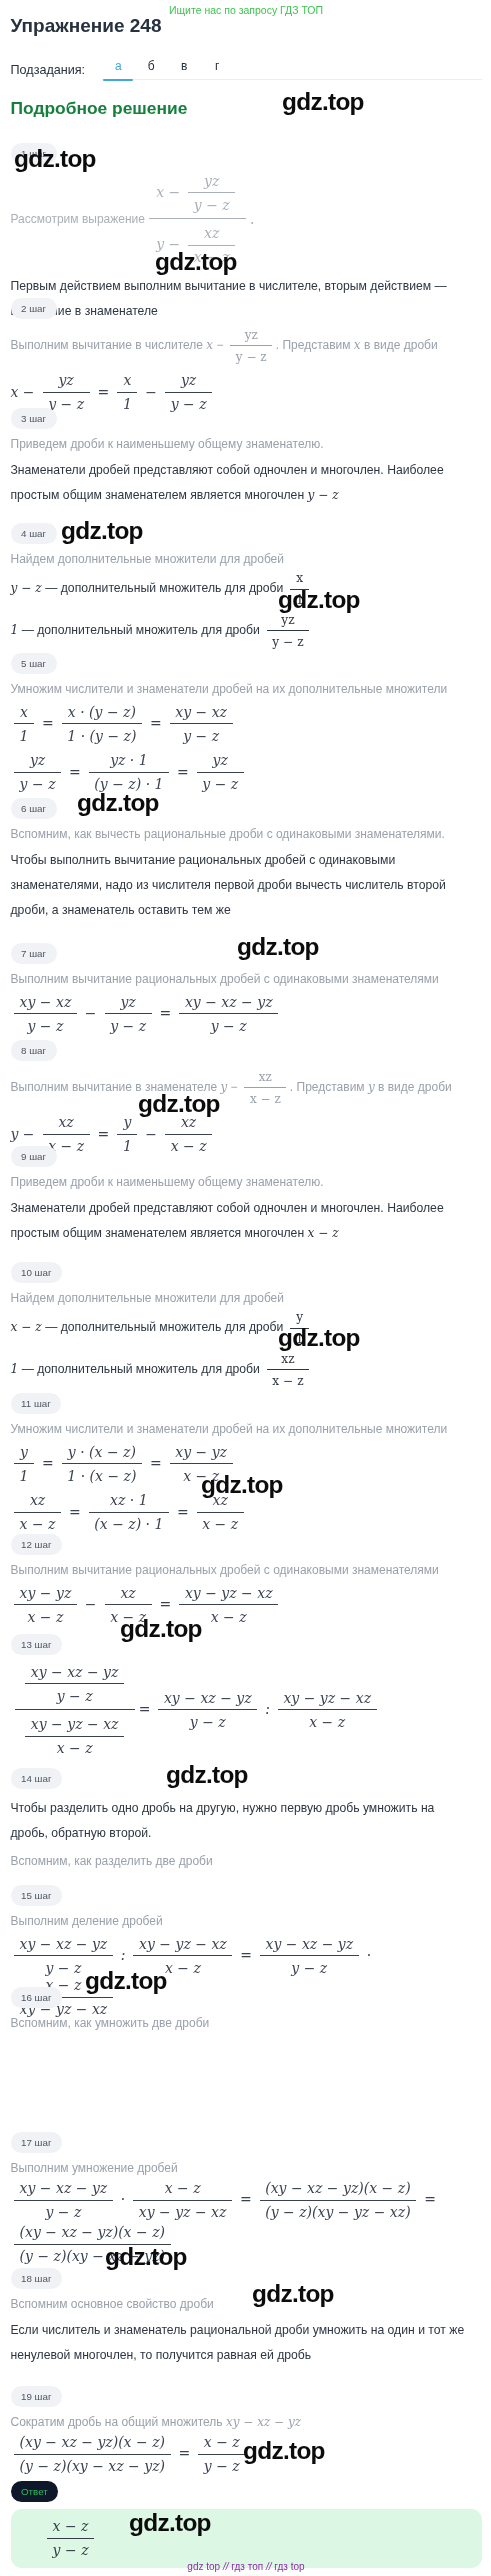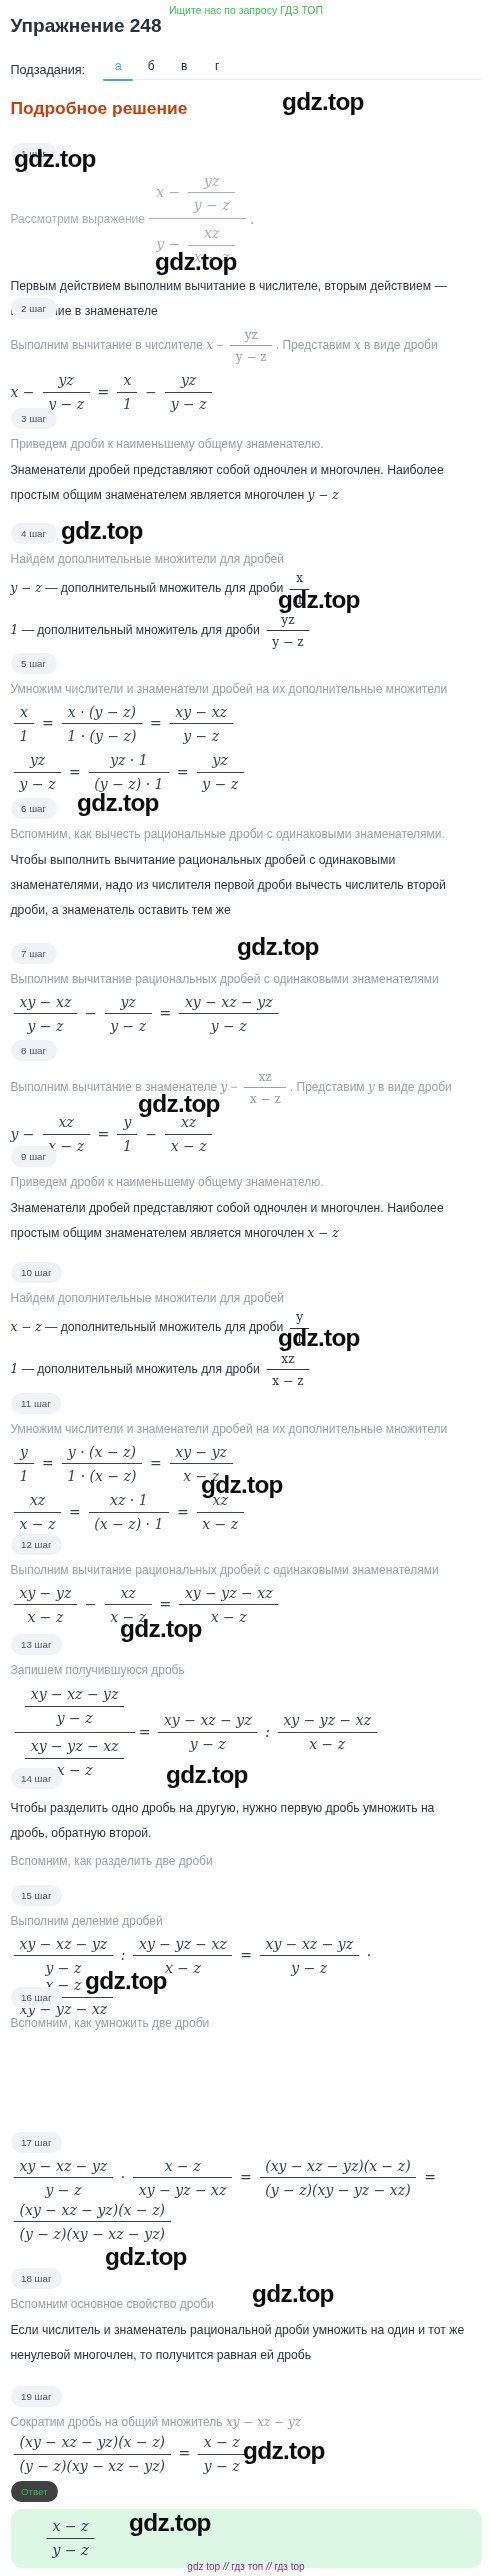--- a/index.html
+++ b/index.html
@@ -9,21 +9,21 @@
   .promo{position:absolute;top:4.2px;left:0;right:0;text-align:center;
          color:#3fc24f;font-size:10.5px;text-decoration:none;cursor:pointer;}
   .title{position:absolute;top:15.3px;left:10.5px;margin:0;font-size:19px;font-weight:700;color:#27313f;}
   .tabs-row{position:absolute;top:59px;left:10.5px;right:10.5px;display:flex;align-items:center;}
   .tabs-label{font-size:12.6px;color:#27313f;margin-right:16.7px;white-space:nowrap;}
   .tabs{display:flex;flex:1;border-bottom:1.4px solid #ecedef;padding-bottom:6.3px;}
   .tab{width:33px;text-align:center;font-size:12px;color:#27313f;position:relative;cursor:pointer;}
   .tab.active{color:#41a8da;}
   .tab.active::after{content:"";position:absolute;left:1.4px;right:1.4px;bottom:-7.7px;height:2.1px;
                      background:#41a8da;border-radius:1.4px;}
-  .section-title{position:absolute;top:98px;left:10.5px;margin:0;font-size:17.4px;font-weight:700;color:#c2410c;}
+  .section-title{position:absolute;top:98px;left:10.5px;margin:0;font-size:17.4px;font-weight:700;color:#15803d;}
   
   .step{position:absolute;left:10.5px;right:25px;}
   .badge{display:inline-block;background:#f1f2f5;color:#4e5663;font-size:9.8px;
          border-radius:14px;padding:4.9px 10.5px;}
   .row{margin-top:8.4px;}
   .grey{color:#9aa1ab;}
   .black{color:#2d3642;}
   .lead{font-size:12px;}
   .para{font-size:12.2px;line-height:25px;max-width:460px;margin-top:7px;}
   .frow{font-family:"DejaVu Serif",serif;font-style:italic;font-size:14px;color:#3a4250;margin-top:7px;}
@@ -34,21 +34,21 @@
   .frac .num{display:block;padding:0.7px 5.6px 3.5px;border-bottom:1px solid currentColor;}
   .frac .den{display:block;padding:3.5px 5.6px 0.7px;}
   .mv{font-family:"DejaVu Serif",serif;font-style:italic;}
   .vfrac{display:inline-flex;flex-direction:column;vertical-align:middle;text-align:center;
          font-family:"DejaVu Serif",serif;font-style:italic;font-size:14px;margin:0 4.2px;}
   .vfrac .vnum{border-bottom:1.1px solid currentColor;padding:1.4px 7px 4.9px;}
   .vfrac .vden{padding:4.9px 7px 1.4px;}
   .fline{display:flex;align-items:center;flex-wrap:wrap;}
   
   .answer{position:absolute;left:10.5px;right:10.5px;top:2481px;}
-  .answer .badge{background:#404040;color:#2ebd5e;}
+  .answer .badge{background:#0f172a;color:#2ebd5e;}
   .answer-box{margin-top:7px;background:#dcf7e3;border-radius:11px;height:59px;
               display:flex;align-items:center;padding-left:33px;}
   .answer-box .frow{margin-top:0;color:#333c48;}
   
   .wm{position:absolute;font-family:"Liberation Sans",sans-serif;font-weight:700;
       font-size:24.4px;color:#0c0c0c;letter-spacing:-0.7px;z-index:5;}
   
   .footer{position:absolute;top:2561px;left:0;right:0;text-align:center;font-size:10px;color:#8b2fa8;}
   .footer a{color:#8b2fa8;text-decoration:none;cursor:pointer;margin:0 2.8px;}
   .footer .sep{font-style:italic;color:#8b2fa8;}
@@ -151,21 +151,20 @@
   </section>
 
   <section class="step" style="top:1534px">
     <span class="badge">12 шаг</span>
     <div class="row grey lead">Выполним вычитание рациональных дробей с одинаковыми знаменателями</div>
     <div class="frow"><span class="frac"><span class="num">xy − yz</span><span class="den">x − z</span></span> − <span class="frac"><span class="num">xz</span><span class="den">x − z</span></span> = <span class="frac"><span class="num">xy − yz − xz</span><span class="den">x − z</span></span></div>
   </section>
 
   <section class="step" style="top:1634px">
     <span class="badge">13 шаг</span>
-    <div class="row grey lead">Запишем получившуюся дробь</div>
     <div class="frow fline">
       <span class="vfrac">
         <span class="vnum"><span class="frac"><span class="num">xy − xz − yz</span><span class="den">y − z</span></span></span>
         <span class="vden"><span class="frac"><span class="num">xy − yz − xz</span><span class="den">x − z</span></span></span>
       </span>
       <span>= <span class="frac"><span class="num">xy − xz − yz</span><span class="den">y − z</span></span> : <span class="frac"><span class="num">xy − yz − xz</span><span class="den">x − z</span></span></span>
     </div>
   </section>
 
   <section class="step" style="top:1768px">
@@ -180,20 +179,21 @@
     <div class="frow"><span class="frac"><span class="num">xy − xz − yz</span><span class="den">y − z</span></span> : <span class="frac"><span class="num">xy − yz − xz</span><span class="den">x − z</span></span> = <span class="frac"><span class="num">xy − xz − yz</span><span class="den">y − z</span></span> · <span class="frac"><span class="num">x − z</span><span class="den">xy − yz − xz</span></span></div>
   </section>
 
   <section class="step" style="top:1987px">
     <span class="badge">16 шаг</span>
     <div class="row grey lead">Вспомним, как умножить две дроби</div>
   </section>
 
   <section class="step" style="top:2132px">
     <span class="badge">17 шаг</span>
+    <div class="row grey lead">Выполним умножение дробей</div>
     <div class="frow" style="margin-top:4.2px;"><span class="frac"><span class="num">xy − xz − yz</span><span class="den">y − z</span></span> · <span class="frac"><span class="num">x − z</span><span class="den">xy − yz − xz</span></span> = <span class="frac"><span class="num">(xy − xz − yz)(x − z)</span><span class="den">(y − z)(xy − yz − xz)</span></span> =</div>
     <div class="frow" style="margin-top:2.8px;"><span class="frac"><span class="num">(xy − xz − yz)(x − z)</span><span class="den">(y − z)(xy − xz − yz)</span></span></div>
   </section>
 
   <section class="step" style="top:2268px">
     <span class="badge">18 шаг</span>
     <div class="row grey lead">Вспомним основное свойство дроби</div>
     <div class="row black para">Если числитель и знаменатель рациональной дроби умножить на один и тот же ненулевой многочлен, то получится равная ей дробь</div>
   </section>
 

